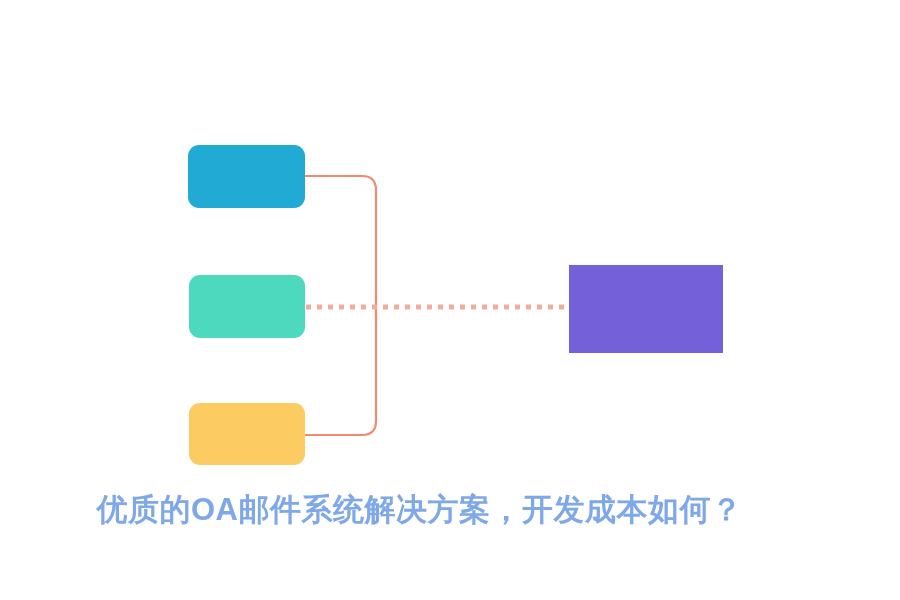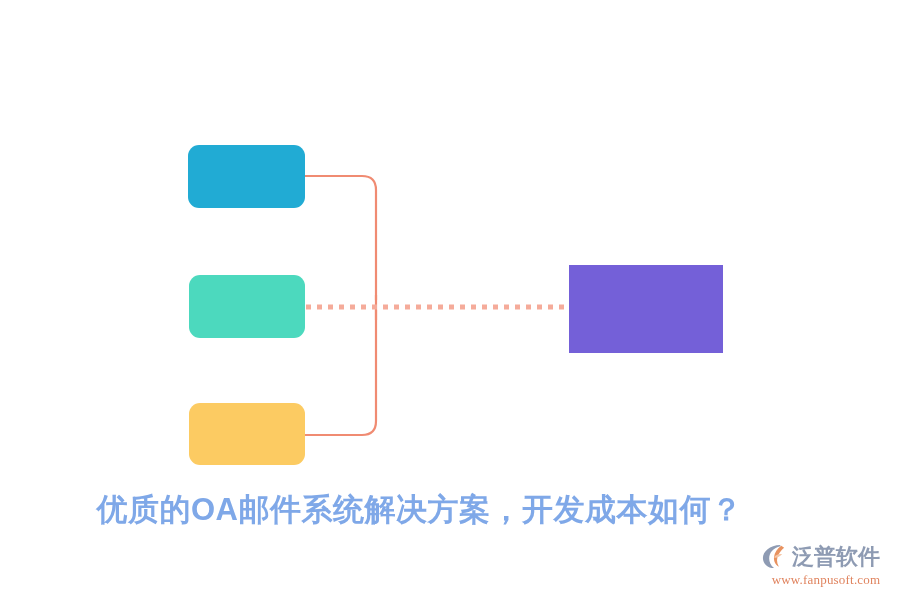--- a/index.html
+++ b/index.html
@@ -143,27 +143,14 @@
     <line x1="306" y1="307" x2="569" y2="307" stroke="#f5ab9a" stroke-width="5" stroke-dasharray="5 6" stroke-linecap="butt"></line>
   </svg>
 
   <div class="node node-rounded" id="node-blue" style="left: 188px; top: 145px; width: 117px; height: 63px; background: rgb(33, 171, 212);"></div>
   <div class="node node-rounded" id="node-teal" style="left: 189px; top: 275px; width: 116px; height: 63px; background: rgb(76, 217, 190);"></div>
   <div class="node node-rounded" id="node-yellow" style="left: 189px; top: 403px; width: 116px; height: 62px; background: rgb(252, 203, 98);"></div>
   <div class="node node-square" id="node-purple" style="left: 569px; top: 265px; width: 154px; height: 88px; background: rgb(116, 96, 216);"></div>
 
   <div id="headline" style="color: rgb(127, 168, 232);">优质的OA邮件系统解决方案，开发成本如何？</div>
 
-  <div id="logo">
-    <div id="logo-row">
-      <svg id="logo-mark" viewBox="0 0 60 60" xmlns="http://www.w3.org/2000/svg">
-        <path d="M42 6 C20 6 6 20 6 33 C6 45 16 54 29 54 C22 48 19 41 19 34
-                 C19 22 28 12 42 9 Z" fill="#8e9bb3"></path>
-        <path d="M44 8 C36 14 30 22 29 31 C28 40 32 47 39 51
-                 C34 43 34 33 39 25 C42 20 46 15 50 12 Z" fill="#e8925f"></path>
-        <path d="M30 30 C34 26 40 24 46 25 C42 30 36 33 30 33 Z" fill="#f5c6a6"></path>
-      </svg>
-      <div id="logo-wordmark" style="color: rgb(142, 155, 179);">泛普软件</div>
-    </div>
-    <div id="logo-url" style="color: rgb(224, 132, 95);">www.fanpusoft.com</div>
-  </div>
 
 </div>
 
 </body></html>

